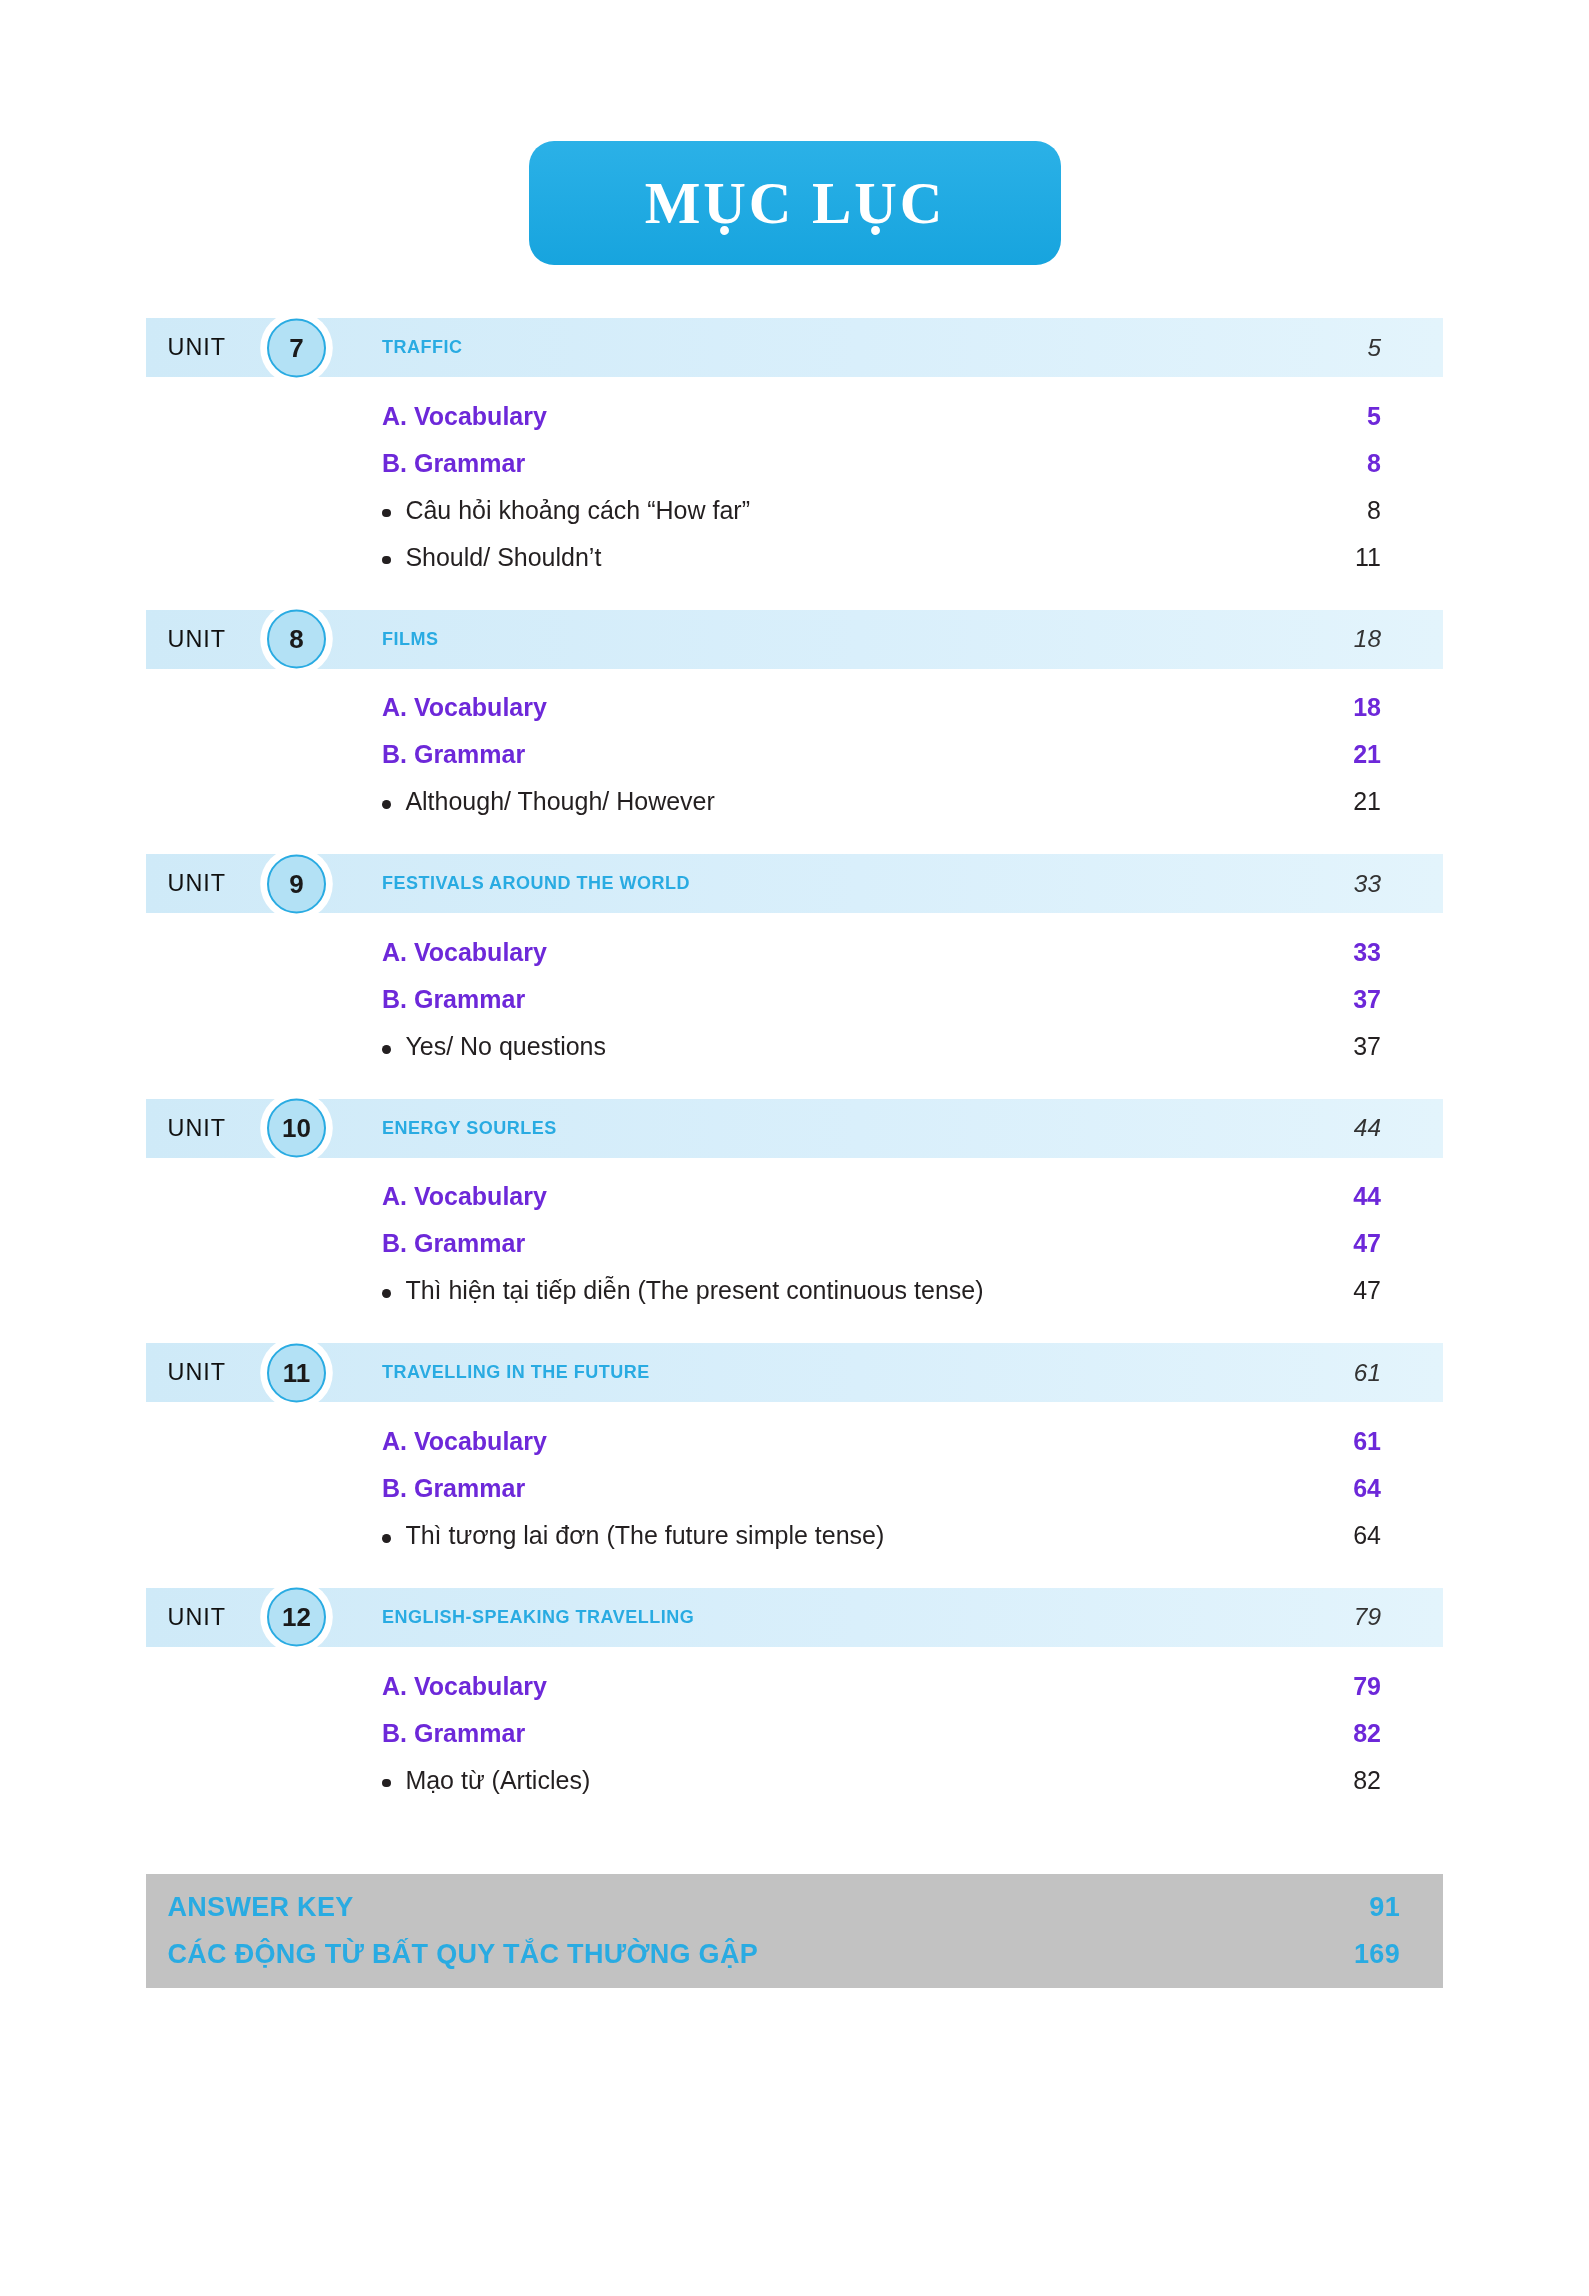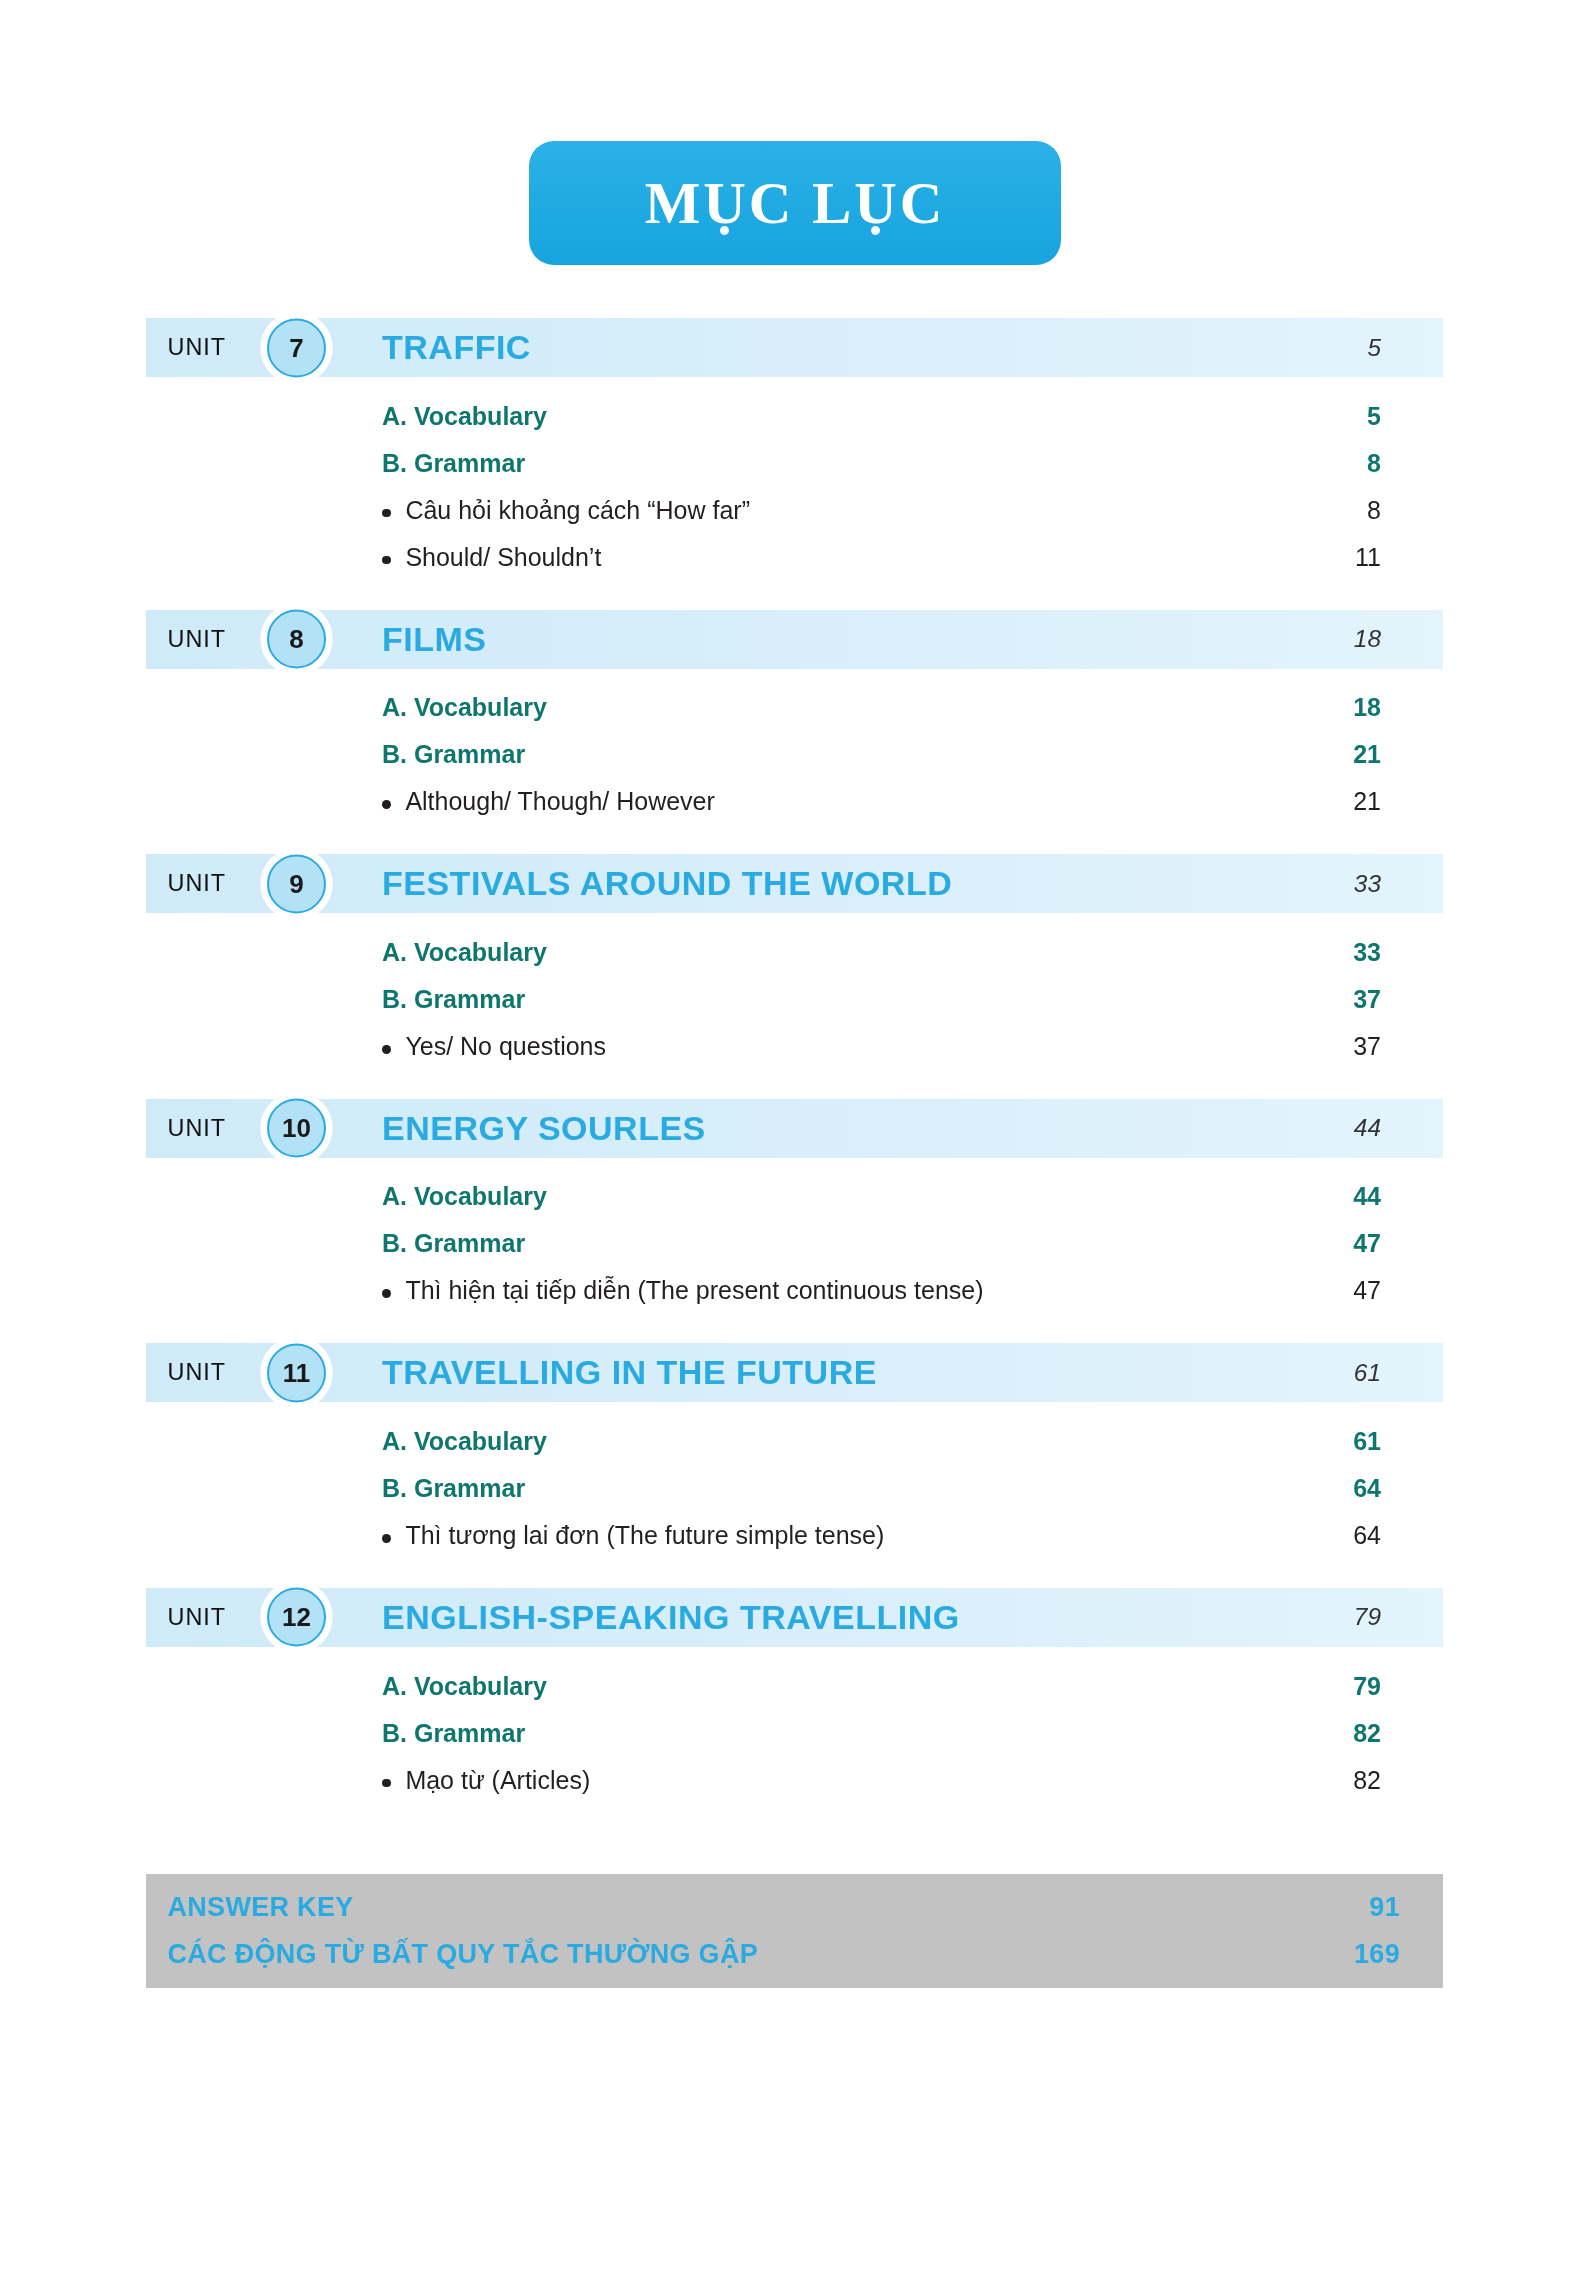--- a/index.html
+++ b/index.html
@@ -57,41 +57,41 @@
   }
   .unit-number {
     font-weight: bold;
     font-size: 26px;
     color: #1a1a1a;
   }
   .unit-title {
     position: absolute; left: 236px;
     color: #29abe2;
     font-weight: bold;
-    font-size: 34px;
+    font-size: 18px;
     letter-spacing: 0.5px;
   }
   .unit-page {
     position: absolute; right: 62px;
     font-style: italic;
     font-size: 24.4px;
     color: #333333;
   }
 
   .unit-items { margin-top: 15.6px; margin-bottom: 29px; }
 
   .item {
     position: relative;
     height: 47px;
     display: flex; align-items: center;
     padding-left: 236px;
   }
   .section-item .item-label,
   .section-item .item-page {
-    color: #0f766e;
+    color: #6d28d9;
     font-weight: bold;
     font-size: 25px;
   }
   .bullet-item .item-label,
   .bullet-item .item-page {
     color: #231f20;
     font-size: 25px;
   }
   .bullet-dot {
     width: 8.8px; height: 8.8px; border-radius: 50%;

